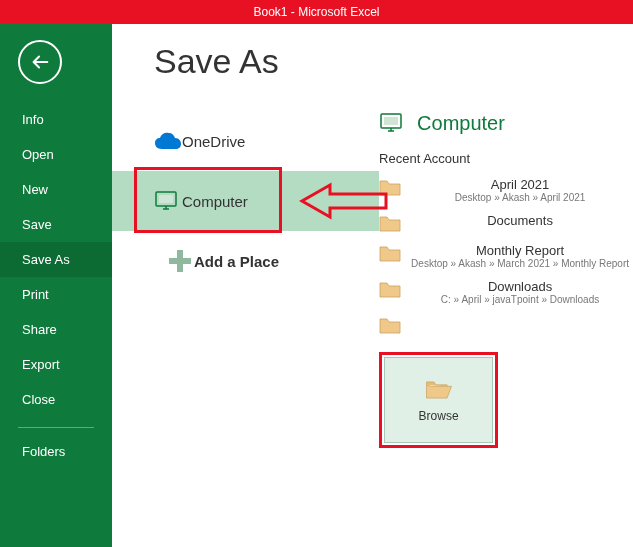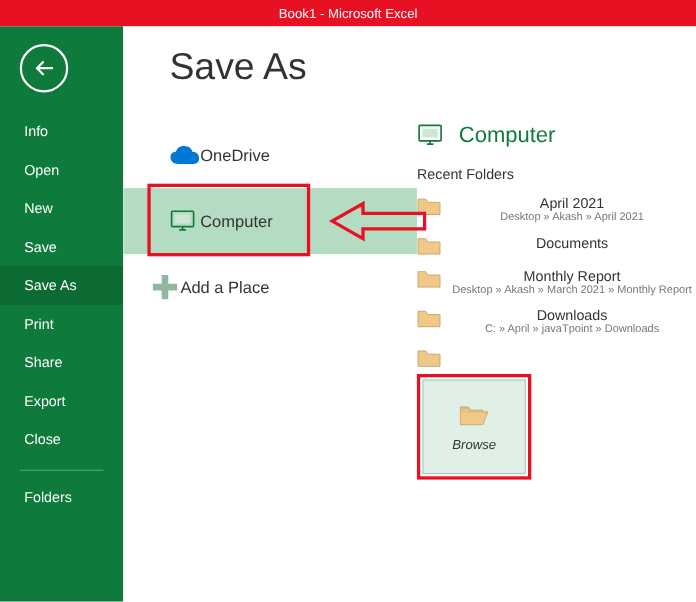--- a/index.html
+++ b/index.html
@@ -31,21 +31,21 @@
     .right-header-label { font-size: 20px; color: #0e7a3b; }
     .section-label { font-size: 13px; color: #333; margin-bottom: 6px; }
     
     .folder-list { }
     .folder-item { display: flex; align-items: flex-start; gap: 10px; padding: 5px 0; cursor: pointer; text-align: center; }
     .folder-icon { width: 22px; height: 18px; flex: 0 0 22px; margin-top: 2px;}
     .folder-text { flex: 1; overflow: hidden; }
     .folder-name { font-size: 13px; color: #333; white-space: nowrap; overflow: hidden; text-overflow: ellipsis;}
     .folder-path { font-size: 10px; color: #777; white-space: nowrap; overflow: hidden; text-overflow: ellipsis;}
     
-    .browse-box { border: 3px solid #e81123; width: 104px; height: 96px; padding: 2px; font-style: italic;}
+    .browse-box { border: 3px solid #e81123; width: 119px; height: 96px; margin-top: 12px; padding: 2px;}
     .browse-btn { width: 100%; height: 100%; border: 1px solid #a8c9b6; background: #e0f0e7; display: flex; flex-direction: column; align-items: center; justify-content: center; gap: 8px; cursor: pointer; }
     .browse-btn .folder-icon { width: 38px; height: 30px; }
     .browse-label { font-size: 12px; color: #333; }
     
     .arrow-annotation { position: absolute; }
     
     .plus-icon { fill: #8fb89e; }
     .onedrive-icon { fill: #0078d4; }
     .computer-icon-g { fill:none; stroke:#0e7a3b; stroke-width:1.5; }
   </style>
@@ -99,40 +99,40 @@
                 </svg>
               <span class="place-label">Computer</span>
             </div>
             <div class="selection-outline" style="left:22px; top:-4px; width:148px; height:66px;"></div>
             <svg class="arrow-annotation" width="90" height="44" viewBox="0 0 90 44" style="left:186px; top:8px;">
               <g fill="none" stroke="#e81123" stroke-width="3">
                 <path d="M88 15 L32 15 L32 6 L4 22 L32 38 L32 29 L88 29 Z"></path>
               </g>
             </svg>
           </div>
-          <div class="place-item" style="padding-left:24px;">
+          <div class="place-item" style="padding-left:54px;font-weight:bold;">
             <svg width="28" height="28" viewBox="0 0 28 28">
                 <path class="plus-icon" d="M11 3 L17 3 L17 11 L25 11 L25 17 L17 17 L17 25 L11 25 L11 17 L3 17 L3 11 L11 11 Z"></path>
               </svg>
             <span class="place-label">Add a Place</span>
           </div>
         </div>
 
         <div class="right-col">
           <div class="right-header">
             <svg width="28" height="24" viewBox="0 0 28 24">
                 <g class="computer-icon-g">
                   <rect x="2" y="3" width="20" height="14" rx="1"></rect>
                   <rect x="5" y="6" width="14" height="8" fill="#cfe6d7" stroke="none"></rect>
                   <path d="M9 20 L15 20 M12 17 L12 20"></path>
                 </g>
               </svg>
             <span class="right-header-label">Computer</span>
           </div>
-          <div class="section-label">Recent Folders</div>
+          <div class="section-label">Recent Account</div>
           <div class="folder-list">
               <div class="folder-item">
                 <svg class="folder-icon" viewBox="0 0 22 18">
                   <path d="M1 4 L1 16 L21 16 L21 5 L10 5 L8 2 L1 2 Z" fill="#f0c98a" stroke="#c9a25e" stroke-width="0.8"></path>
                 </svg>
                 <div class="folder-text">
                   <div class="folder-name">April 2021</div>
                   <div class="folder-path">Desktop » Akash » April 2021</div>
                 </div>
               </div>

